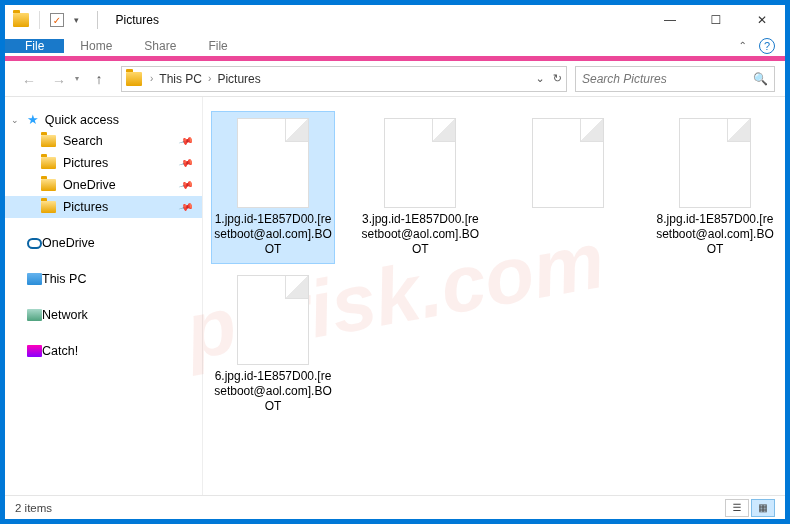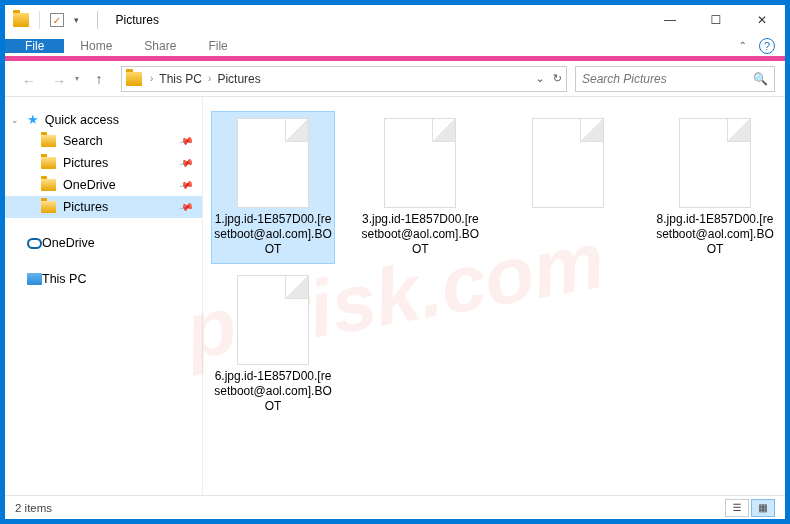--- a/index.html
+++ b/index.html
@@ -152,21 +152,29 @@
       <div class="side-single">
         <div class="cloud-ico"></div>
         <span>OneDrive</span>
       </div>
       <div style="height:14px"></div>
       <div class="side-single">
         <div class="pc-ico"></div>
         <span>This PC</span>
       </div>
       <div style="height:14px"></div>
+      <div class="side-single">
+        <div class="net-ico"></div>
+        <span>Network</span>
+      </div>
       <div style="height:14px"></div>
+      <div class="side-single">
+        <div class="catch-ico"></div>
+        <span>Catch!</span>
+      </div>
     </div>
 
     <div class="files" id="files">
         <div class="file-tile selected">
           <div class="file-thumb"></div>
           <div class="file-name">1.jpg.id-1E857D00.[resetboot@aol.com].BOOT</div>
         </div>
         <div class="file-tile">
           <div class="file-thumb"></div>
           <div class="file-name">3.jpg.id-1E857D00.[resetboot@aol.com].BOOT</div>

